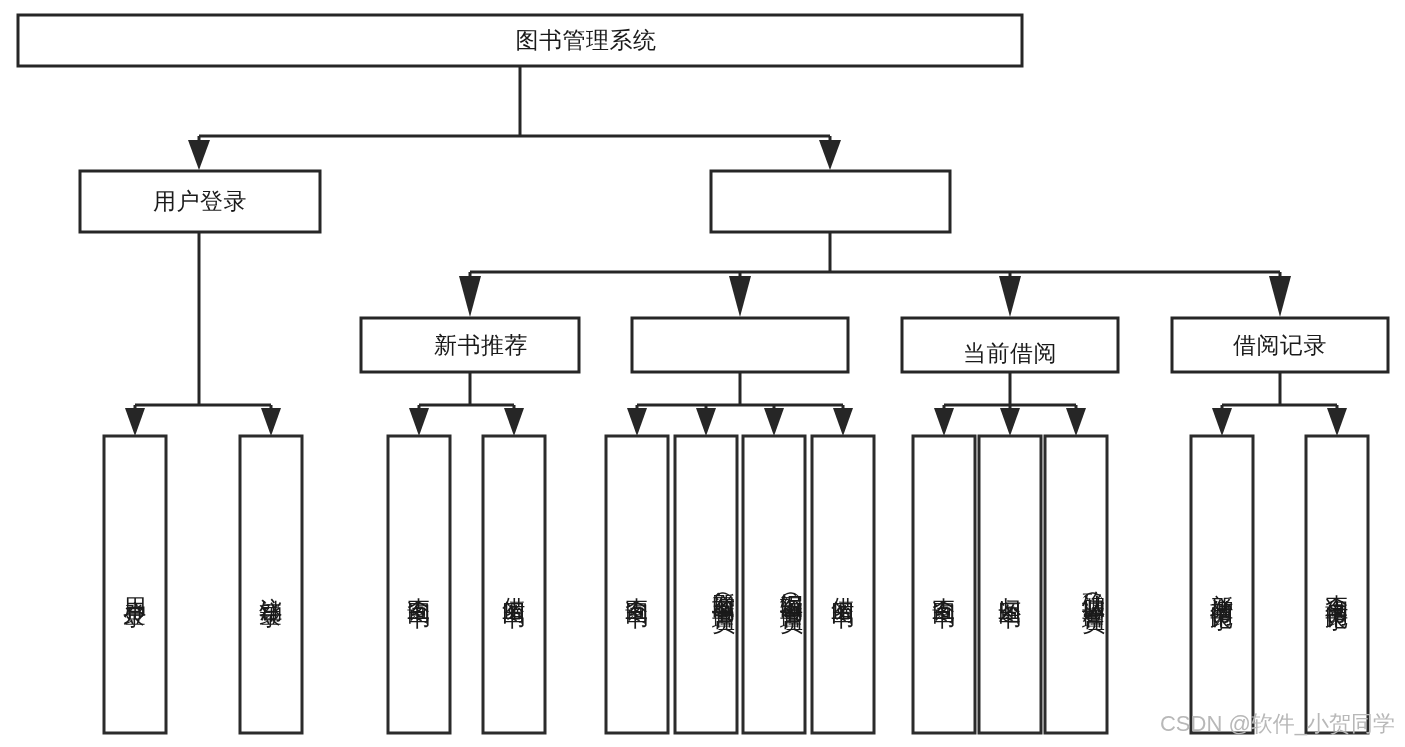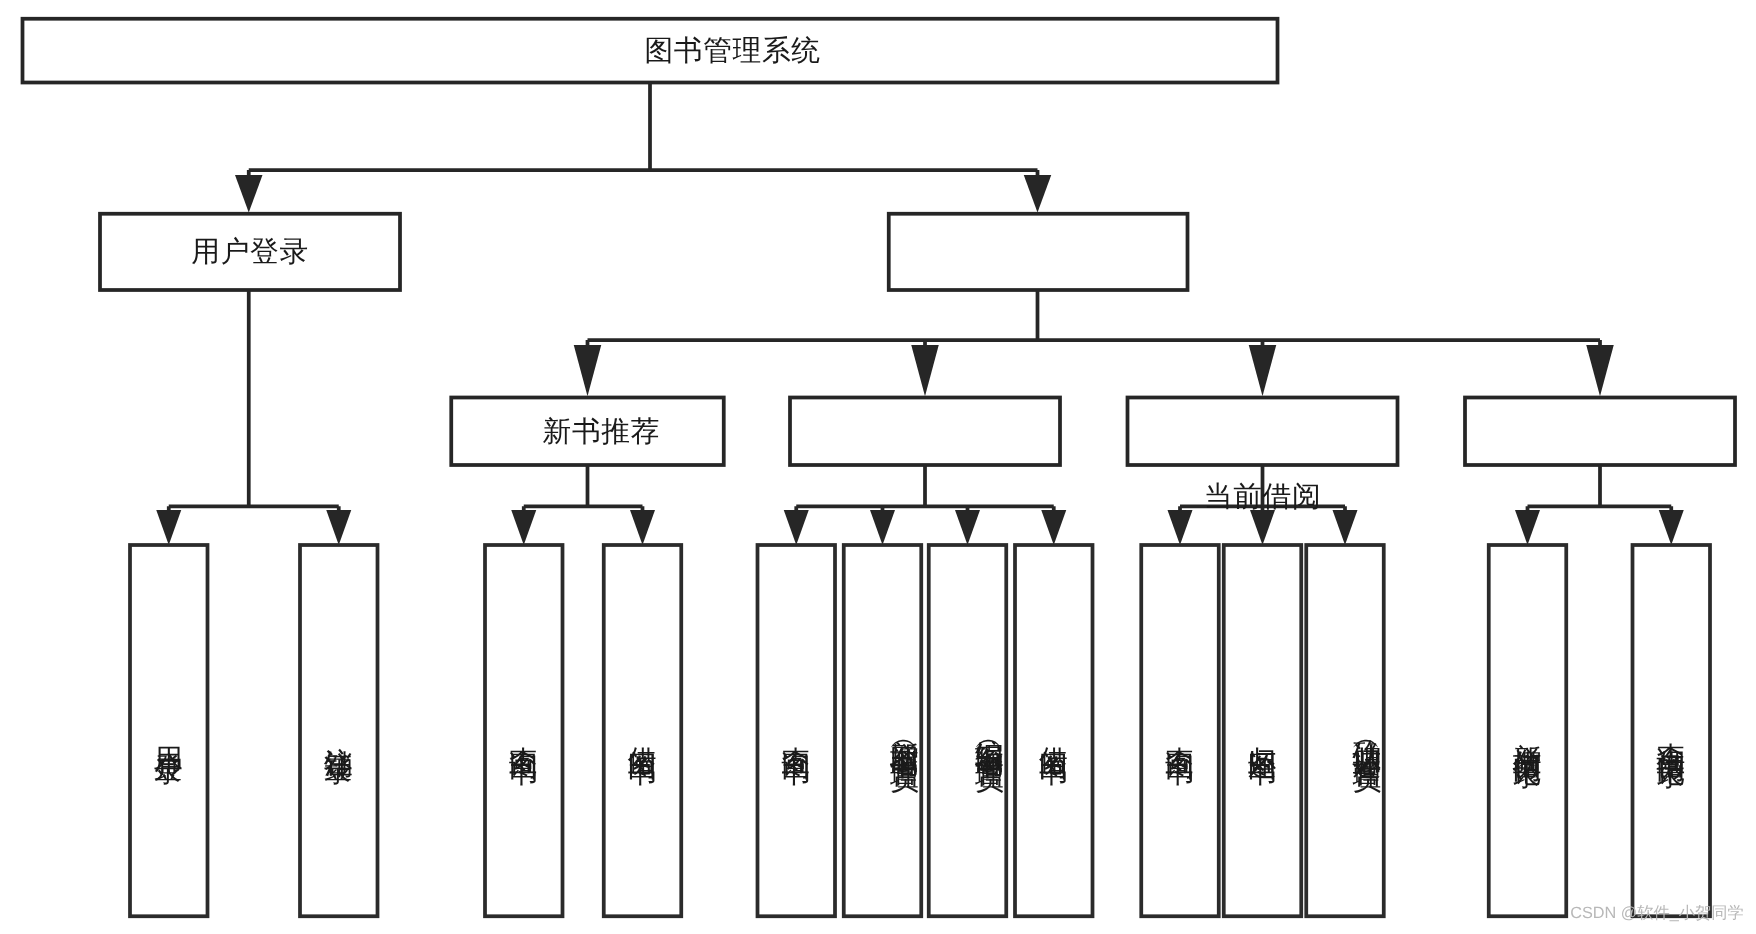--- a/index.html
+++ b/index.html
@@ -69,21 +69,21 @@
   }
   .node-label.vertical.mid {
     align-items: center;
     padding-top: 0;
   }
   .watermark {
     position: absolute;
     right: 10px;
     bottom: 8px;
     color: #b8b8b8;
-    font-size: 13px;
+    font-size: 22px;
     font-family: "Liberation Sans", "DejaVu Sans", sans-serif;
     white-space: nowrap;
     pointer-events: none;
   }
 </style>
 </head>
 <body>
 
 <div id="diagram-root">
 
@@ -176,21 +176,22 @@
     <rect class="node-rect-thin" x="1191" y="436" width="62" height="297"></rect>
     <rect class="node-rect-thin" x="1306" y="436" width="62" height="297"></rect>
 
   </svg>
 
   <div class="node-label" style="left:18px; top:15px; width:1136px; height:51px;">图书管理系统</div>
 
   <div class="node-label" style="left:80px; top:171px; width:240px; height:61px;">用户登录</div>
 
   <div class="node-label" style="left:361px; top:318px; width:218px; height:54px;margin-left:11px;">新书推荐</div>
-  <div class="node-label" style="left:902px; top:318px; width:216px; height:70px;margin-top:44px;">当前借阅</div>
+  <div class="node-label" style="left:902px; top:318px; width:216px; height:70px;">当前借阅</div>
+  <div class="node-label" style="left:1172px; top:318px; width:216px; height:54px;">借阅记录</div>
 
   <div class="node-label vertical mid" style="left:104px; top:436px; width:62px; height:297px;">用户登录</div>
   <div class="node-label vertical mid" style="left:240px; top:436px; width:62px; height:297px;">注销登录</div>
 
   <div class="node-label vertical mid" style="left:388px; top:436px; width:62px; height:297px;">查询图书</div>
   <div class="node-label vertical mid" style="left:483px; top:436px; width:62px; height:297px;">借阅图书</div>
 
   <div class="node-label vertical mid" style="left:606px; top:436px; width:62px; height:297px;">查询图书</div>
   <div class="node-label vertical" style="left:675px; top:436px; width:62px; height:297px;">新增图书（管理员）</div>
   <div class="node-label vertical" style="left:743px; top:436px; width:62px; height:297px;">编辑图书（管理员）</div>

